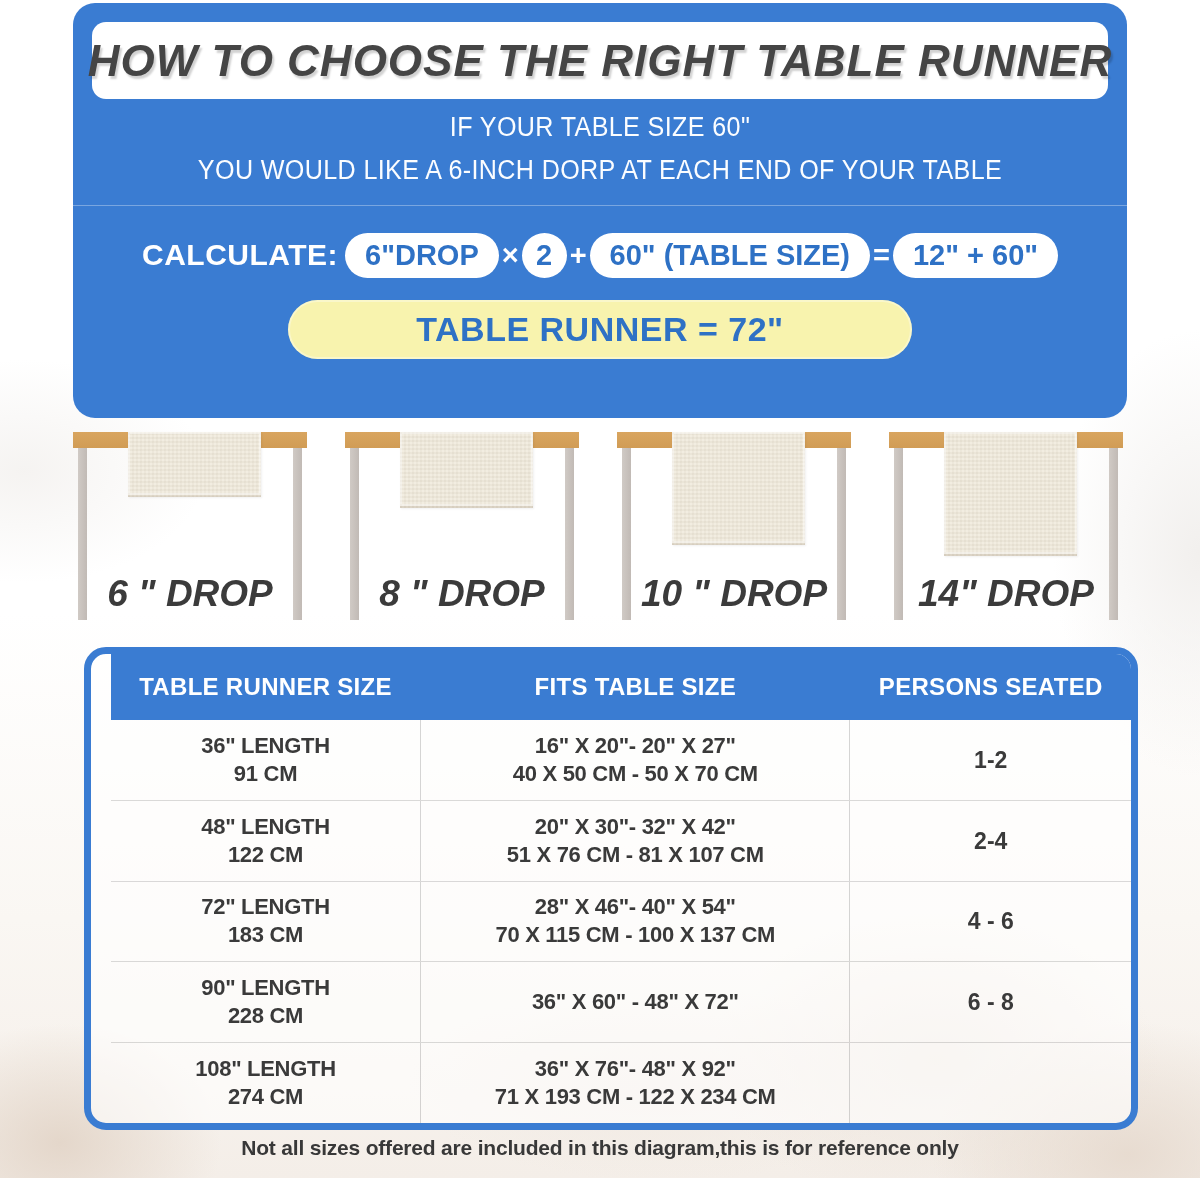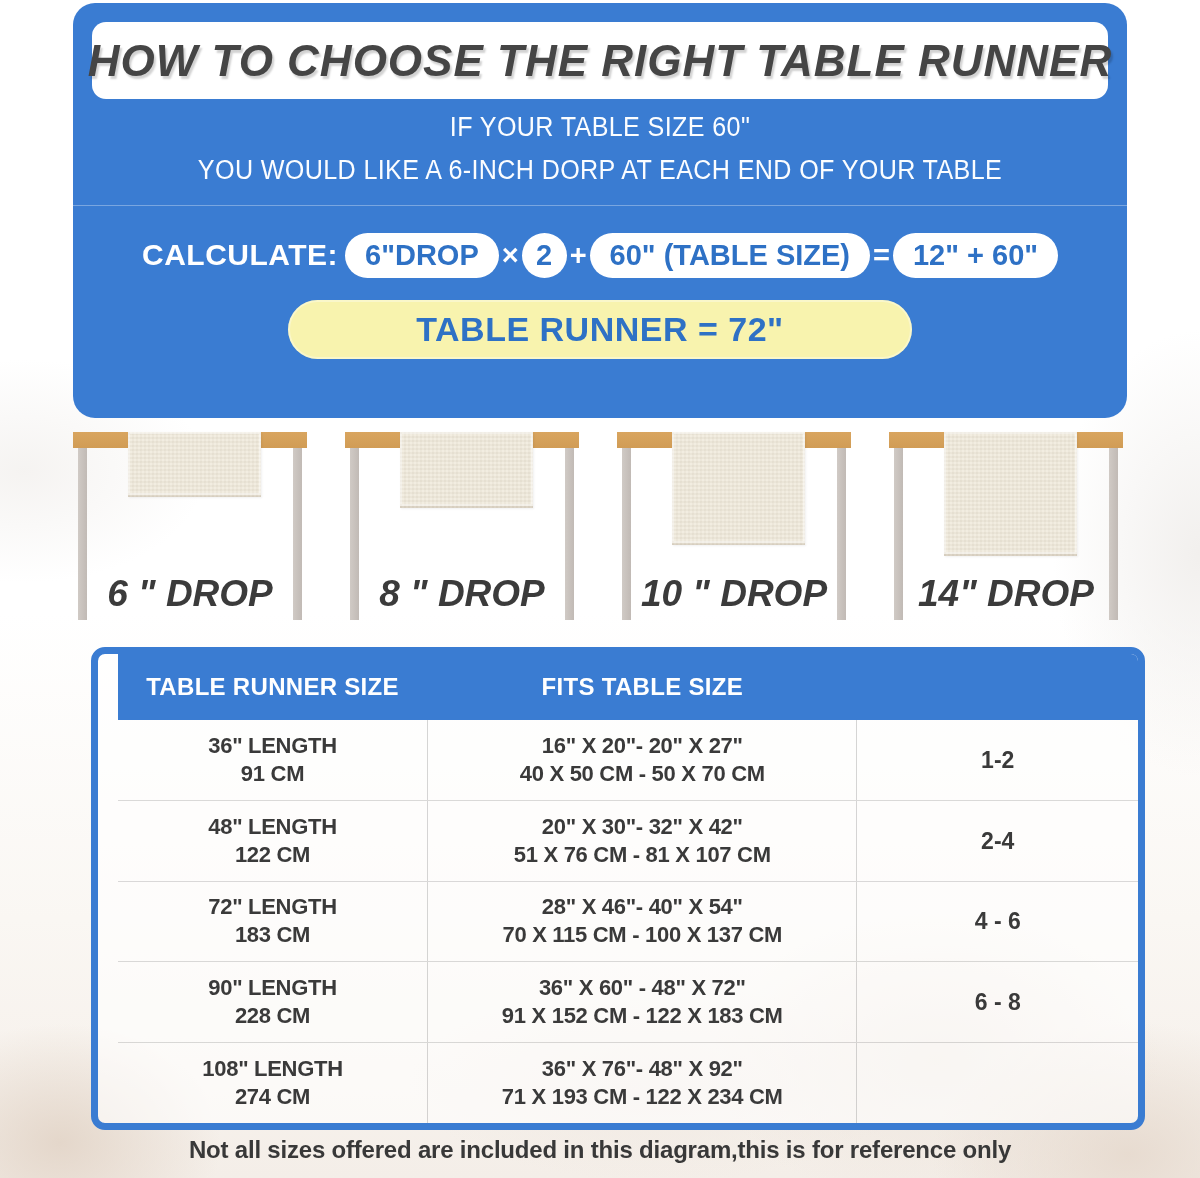--- a/index.html
+++ b/index.html
@@ -91,22 +91,22 @@
     border-bottom:2px solid rgba(150,135,110,0.18);
     box-shadow:inset 0 0 0 2px rgba(255,255,255,0.45), 1px 1px 2px rgba(0,0,0,0.06);
   }
   .drop-label {
     position:absolute; top:141px; left:0; width:100%; text-align:center; z-index:3;
     font-size:37px; font-weight:bold; font-style:italic; color:#3b3b3b; white-space:nowrap;
   }
 
   
   .size-panel {
-    position:absolute; left:91px; top:647px; width:1054px; height:483px;
-    border:7px solid var(--panel-blue,#3a7cd2); border-radius:14px;
+    position:absolute; left:84px; top:647px; width:1054px; height:483px;
+    border:7px solid var(--panel-blue,#3a7cd2); border-radius:22px;
     background:rgba(255,255,255,0.62); overflow:hidden;padding-left:20px;
   }
   .size-header {
     height:66px; background:var(--panel-blue,#3a7cd2);
     display:grid; grid-template-columns:30.3% 42.2% 27.5%; align-items:center;
   }
   .hc { text-align:center; color:#fff; font-size:24px; font-weight:bold; letter-spacing:0.3px; }
   .size-body { height:403px; display:flex; flex-direction:column; }
   .srow {
     flex:1; display:grid; grid-template-columns:30.3% 42.2% 27.5%;
@@ -115,21 +115,21 @@
   .cell {
     height:100%; display:flex; flex-direction:column; justify-content:center;
     text-align:center; color:var(--body-text,#3a3a3a);
   }
   .cell.c2 { border-left:1px solid rgba(90,90,90,0.25); border-right:1px solid rgba(90,90,90,0.25); }
   .cell .ln { font-size:22px; font-weight:bold; line-height:28px; letter-spacing:-0.3px; white-space:nowrap; }
   .cell.c3 .ln { font-size:23px; letter-spacing:0; }
 
   .footer-note {
     position:absolute; left:0; top:1136px; width:100%; text-align:center;
-    font-size:24px; font-weight:bold; color:#383838; letter-spacing:-0.2px;
+    font-size:21px; font-weight:bold; color:#383838; letter-spacing:-0.2px;
   }
 </style>
 </head>
 <body>
 
 <div class="canvas">
   <div class="bg"></div>
 
   <section class="top-panel">
     <div class="title-box">
@@ -181,20 +181,21 @@
     <div class="leg leg-r"></div>
     <div class="runner" style="height: 124px;"></div>
     <div class="drop-label">14" DROP</div>
   </div>
     </section>
 
   <section class="size-panel">
     <div class="size-header">
       <div class="hc">TABLE RUNNER SIZE</div>
       <div class="hc">FITS TABLE SIZE</div>
+      <div class="hc">PERSONS SEATED</div>
     </div>
     <div class="size-body" id="size-body">
         <div class="srow">
     <div class="cell c1">
       <div class="ln j-run-in">36" LENGTH</div>
       <div class="ln j-run-cm">91 CM</div>
     </div>
     <div class="cell c2">
       <div class="ln j-fit-in">16" X 20"- 20" X 27"</div>
       <div class="ln j-fit-cm">40 X 50 CM - 50 X 70 CM</div>
@@ -229,21 +230,20 @@
       <div class="ln j-persons">4 - 6</div>
     </div>
   </div>
         <div class="srow">
     <div class="cell c1">
       <div class="ln j-run-in">90" LENGTH</div>
       <div class="ln j-run-cm">228 CM</div>
     </div>
     <div class="cell c2">
       <div class="ln j-fit-in">36" X 60" - 48" X 72"</div>
-      <div class="ln j-fit-cm">91 X 152 CM - 122 X 183 CM</div>
     </div>
     <div class="cell c3">
       <div class="ln j-persons">6 - 8</div>
     </div>
   </div>
         <div class="srow">
     <div class="cell c1">
       <div class="ln j-run-in">108" LENGTH</div>
       <div class="ln j-run-cm">274 CM</div>
     </div>

